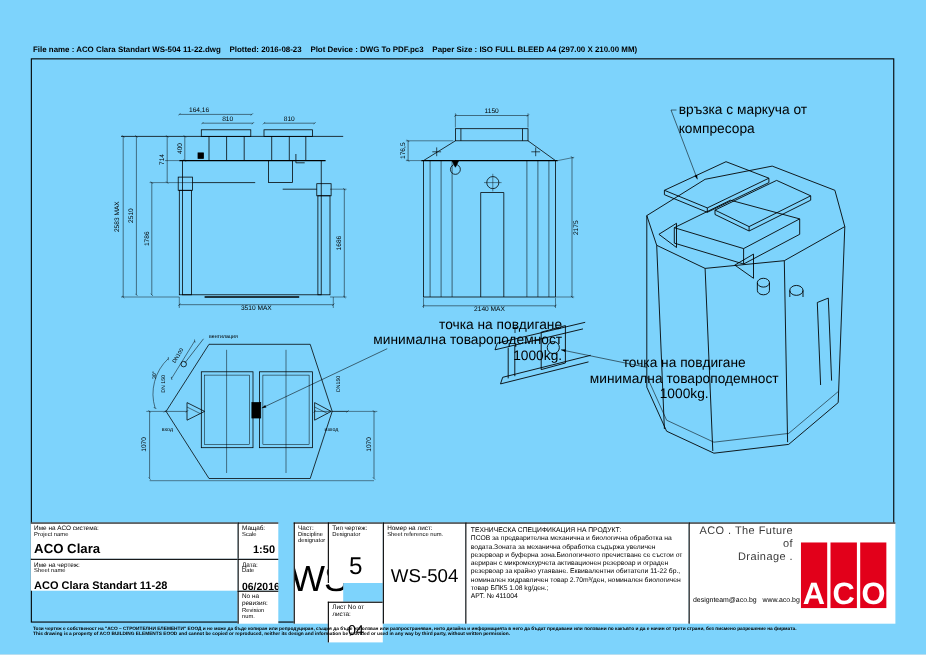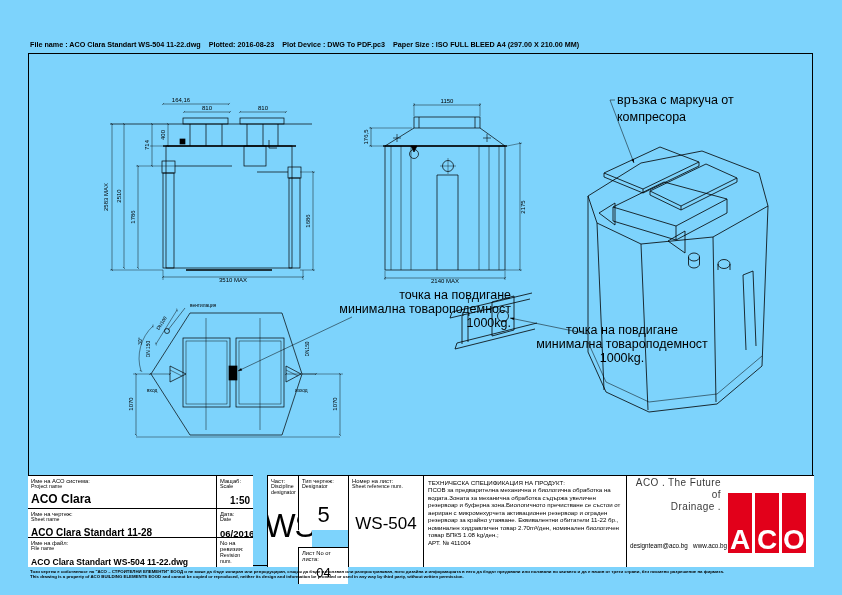--- a/index.html
+++ b/index.html
@@ -258,25 +258,20 @@
       <div class="lb">Име на чертеж:</div>
       <div class="le">Sheet name</div>
       <div class="v-sheet">ACO Clara Standart 11-28</div>
     </div>
     <div class="cell" style="left:188px;top:33px;width:37px;height:29px;">
       <div class="lb">Дата:</div>
       <div class="le">Date</div>
       <div class="v-date">06/2016</div>
     </div>
 
-    <div class="cell" style="left:0;top:62px;width:188px;height:30px;border-left:none;">
-      <div class="lb">Име на файл:</div>
-      <div class="le">File name</div>
-      <div class="v-file">ACO Clara Standart WS-504 11-22.dwg</div>
-    </div>
     <div class="cell" style="left:188px;top:62px;width:37px;height:30px;">
       <div class="lb">No на ревизия:</div>
       <div class="le">Revision num.</div>
 
     </div>
 
     <div class="cell" style="left:239px;top:0;width:45px;height:92px;">
       <div class="lb">Част:</div>
       <div class="le">Discipline designator</div>
       <div class="cell-ws" style="height:60px;">WS</div>

